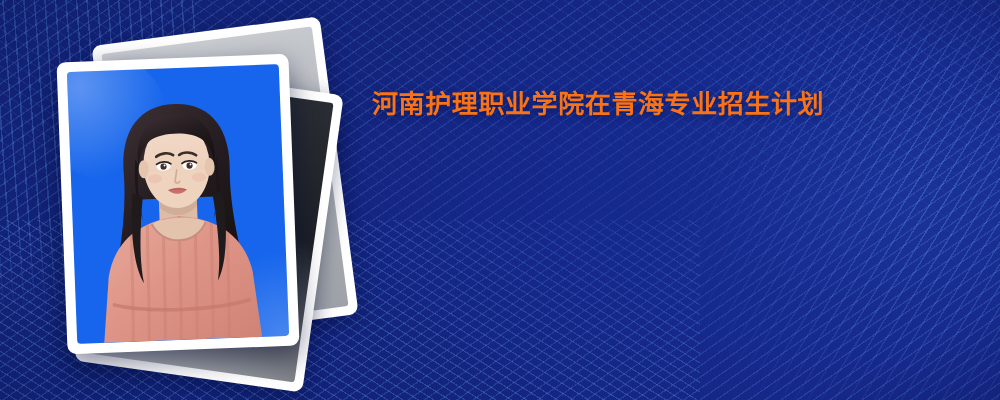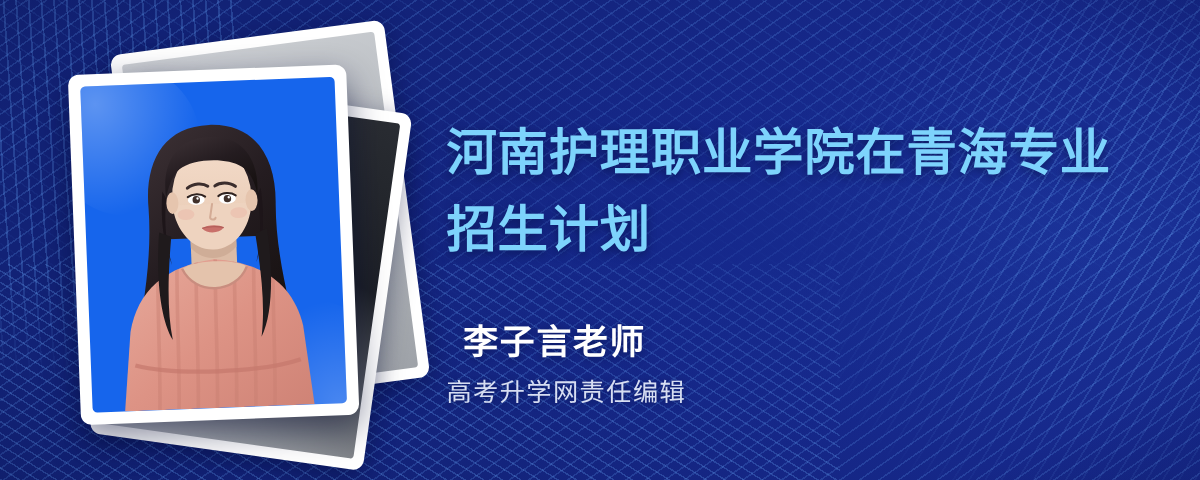--- a/index.html
+++ b/index.html
@@ -194,22 +194,22 @@
     left: 372px;
     top: 0;
     width: 600px;
     height: 400px;
   }
   .headline {
     position: absolute;
     top: 68px;
     left: 0;
     width: 585px;
-    color: #7dd3fc;
-    font-size: 42px;
+    color: #f97316;
+    font-size: 26px;
     font-weight: 700;
     line-height: 1.52;
     letter-spacing: 0.6px;
     text-shadow: 0 2px 7px rgba(4, 12, 60, 0.55);
   }
   .byline {
     position: absolute;
     left: 14px;
     top: 268px;
     width: 560px;
@@ -342,19 +342,15 @@
           <path d="M140 108 C 144 140, 146 170, 142 194 C 152 176, 154 140, 150 104 Z" fill="#1f1a1c"></path>
         </svg>
       </div>
     </div>
   </div>
 
   <div class="text-col">
 
     <h1 class="headline">河南护理职业学院在青海专业招生计划</h1>
 
-    <div class="byline">
-      <div class="author-name">李子言老师</div>
-      <div class="author-role">高考升学网责任编辑</div>
-    </div>
   </div>
 
 </div>
 
 </body></html>

